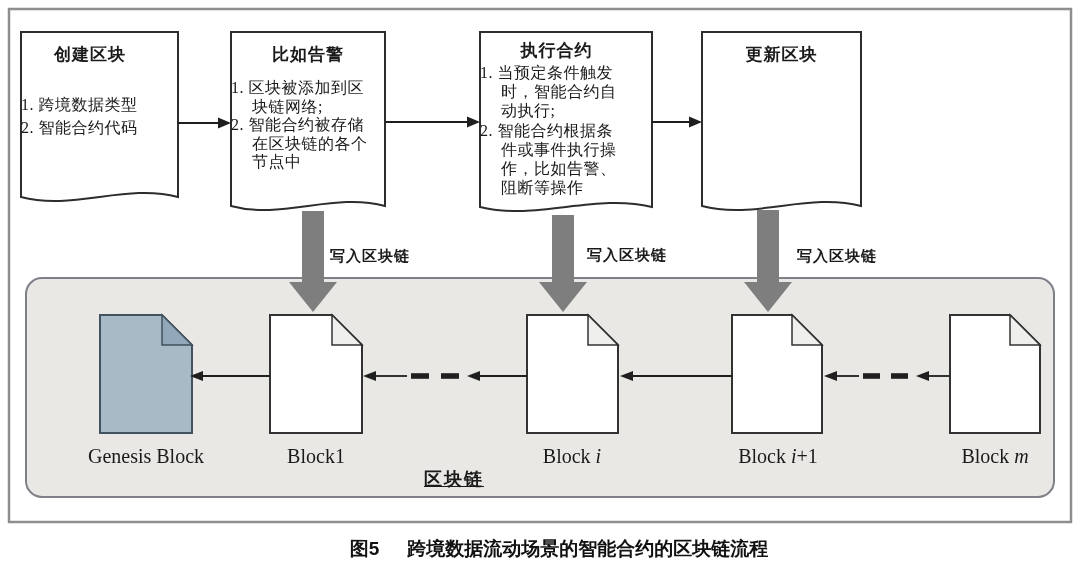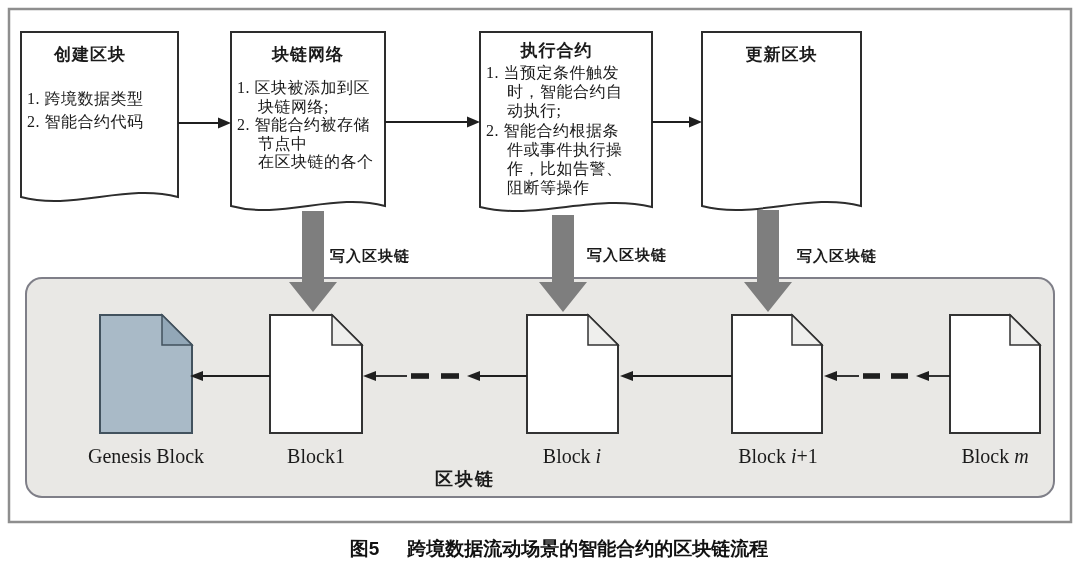--- a/index.html
+++ b/index.html
@@ -7,40 +7,40 @@
     width:1080px; height:570px; position:relative; overflow:hidden;
     background:#ffffff; color:#1a1a1a;
     font-family:"Liberation Serif","DejaVu Serif",serif;
   }
   #diagram-svg { position:absolute; left:0; top:0; }
 
   .step { position:absolute; }
   .step-title { text-align:center; font-size:17px; line-height:20px; letter-spacing:1px; font-weight:600; }
   #step-0 .step-title, #step-1 .step-title, #step-3 .step-title { padding-top:13px; }
   #step-2 .step-title { padding-top:9px; }
-  .slines { font-size:16px; padding-left:6px; white-space:nowrap; letter-spacing:0.5px; }
-  #step-0 .slines { margin-top:22px; line-height:23px; }
+  .slines { font-size:16px; white-space:nowrap; letter-spacing:0.5px; }
+  #step-0 .slines { margin-top:28px; line-height:23px; }
   #step-1 .slines { margin-top:14px; line-height:18.6px; }
   #step-2 .slines { margin-top:2px;  line-height:19.2px; }
   .sline.indent { padding-left:21px; }
 
   .write-label { position:absolute; font-size:15px; letter-spacing:1px; white-space:nowrap; font-weight:600; }
   #write-label-0 { left:330px; top:247px; }
   #write-label-1 { left:587px; top:246px; }
   #write-label-2 { left:797px; top:247px; }
 
   .block-label { position:absolute; top:445px; width:200px; text-align:center; font-size:20px; white-space:nowrap; }
   #block-label-0 { left:46px; }
   #block-label-1 { left:216px; }
   #block-label-2 { left:472px; }
   #block-label-3 { left:678px; }
   #block-label-4 { left:895px; }
   .block-var { font-style:italic; }
 
-  #chain-label { position:absolute; left:435px; top:467px; font-size:18px; letter-spacing:2px; font-weight:600; }
+  #chain-label { position:absolute; left:424px; top:467px; font-size:18px; letter-spacing:2px; font-weight:600;text-decoration:underline; }
 
   #caption { position:absolute; left:0; right:0; top:536px; padding-left:38px;
     display:flex; justify-content:center; gap:28px;
     font-family:"Liberation Sans","DejaVu Sans",sans-serif; font-weight:bold; font-size:19px; color:#111; }
 </style>
 </head>
 <body>
 
 <svg id="diagram-svg" width="1080" height="570" viewBox="0 0 1080 570">
 
@@ -119,27 +119,27 @@
 </svg>
 
 <div class="step" id="step-0" style="left:21px; top:32px; width:138px;">
   <div class="step-title">创建区块</div>
   <div class="slines">
       <div class="sline">1. 跨境数据类型</div>
       <div class="sline">2. 智能合约代码</div>
     </div>
 </div>
 <div class="step" id="step-1" style="left:231px; top:32px; width:154px;">
-  <div class="step-title">块链网络</div>
+  <div class="step-title">比如告警</div>
   <div class="slines">
       <div class="sline">1. 区块被添加到区</div>
       <div class="sline indent">块链网络;</div>
       <div class="sline">2. 智能合约被存储</div>
+      <div class="sline indent">在区块链的各个</div>
       <div class="sline indent">节点中</div>
-      <div class="sline indent">在区块链的各个</div>
     </div>
 </div>
 <div class="step" id="step-2" style="left:480px; top:32px; width:153px;">
   <div class="step-title">执行合约</div>
   <div class="slines">
       <div class="sline">1. 当预定条件触发</div>
       <div class="sline indent">时，智能合约自</div>
       <div class="sline indent">动执行;</div>
       <div class="sline">2. 智能合约根据条</div>
       <div class="sline indent">件或事件执行操</div>

